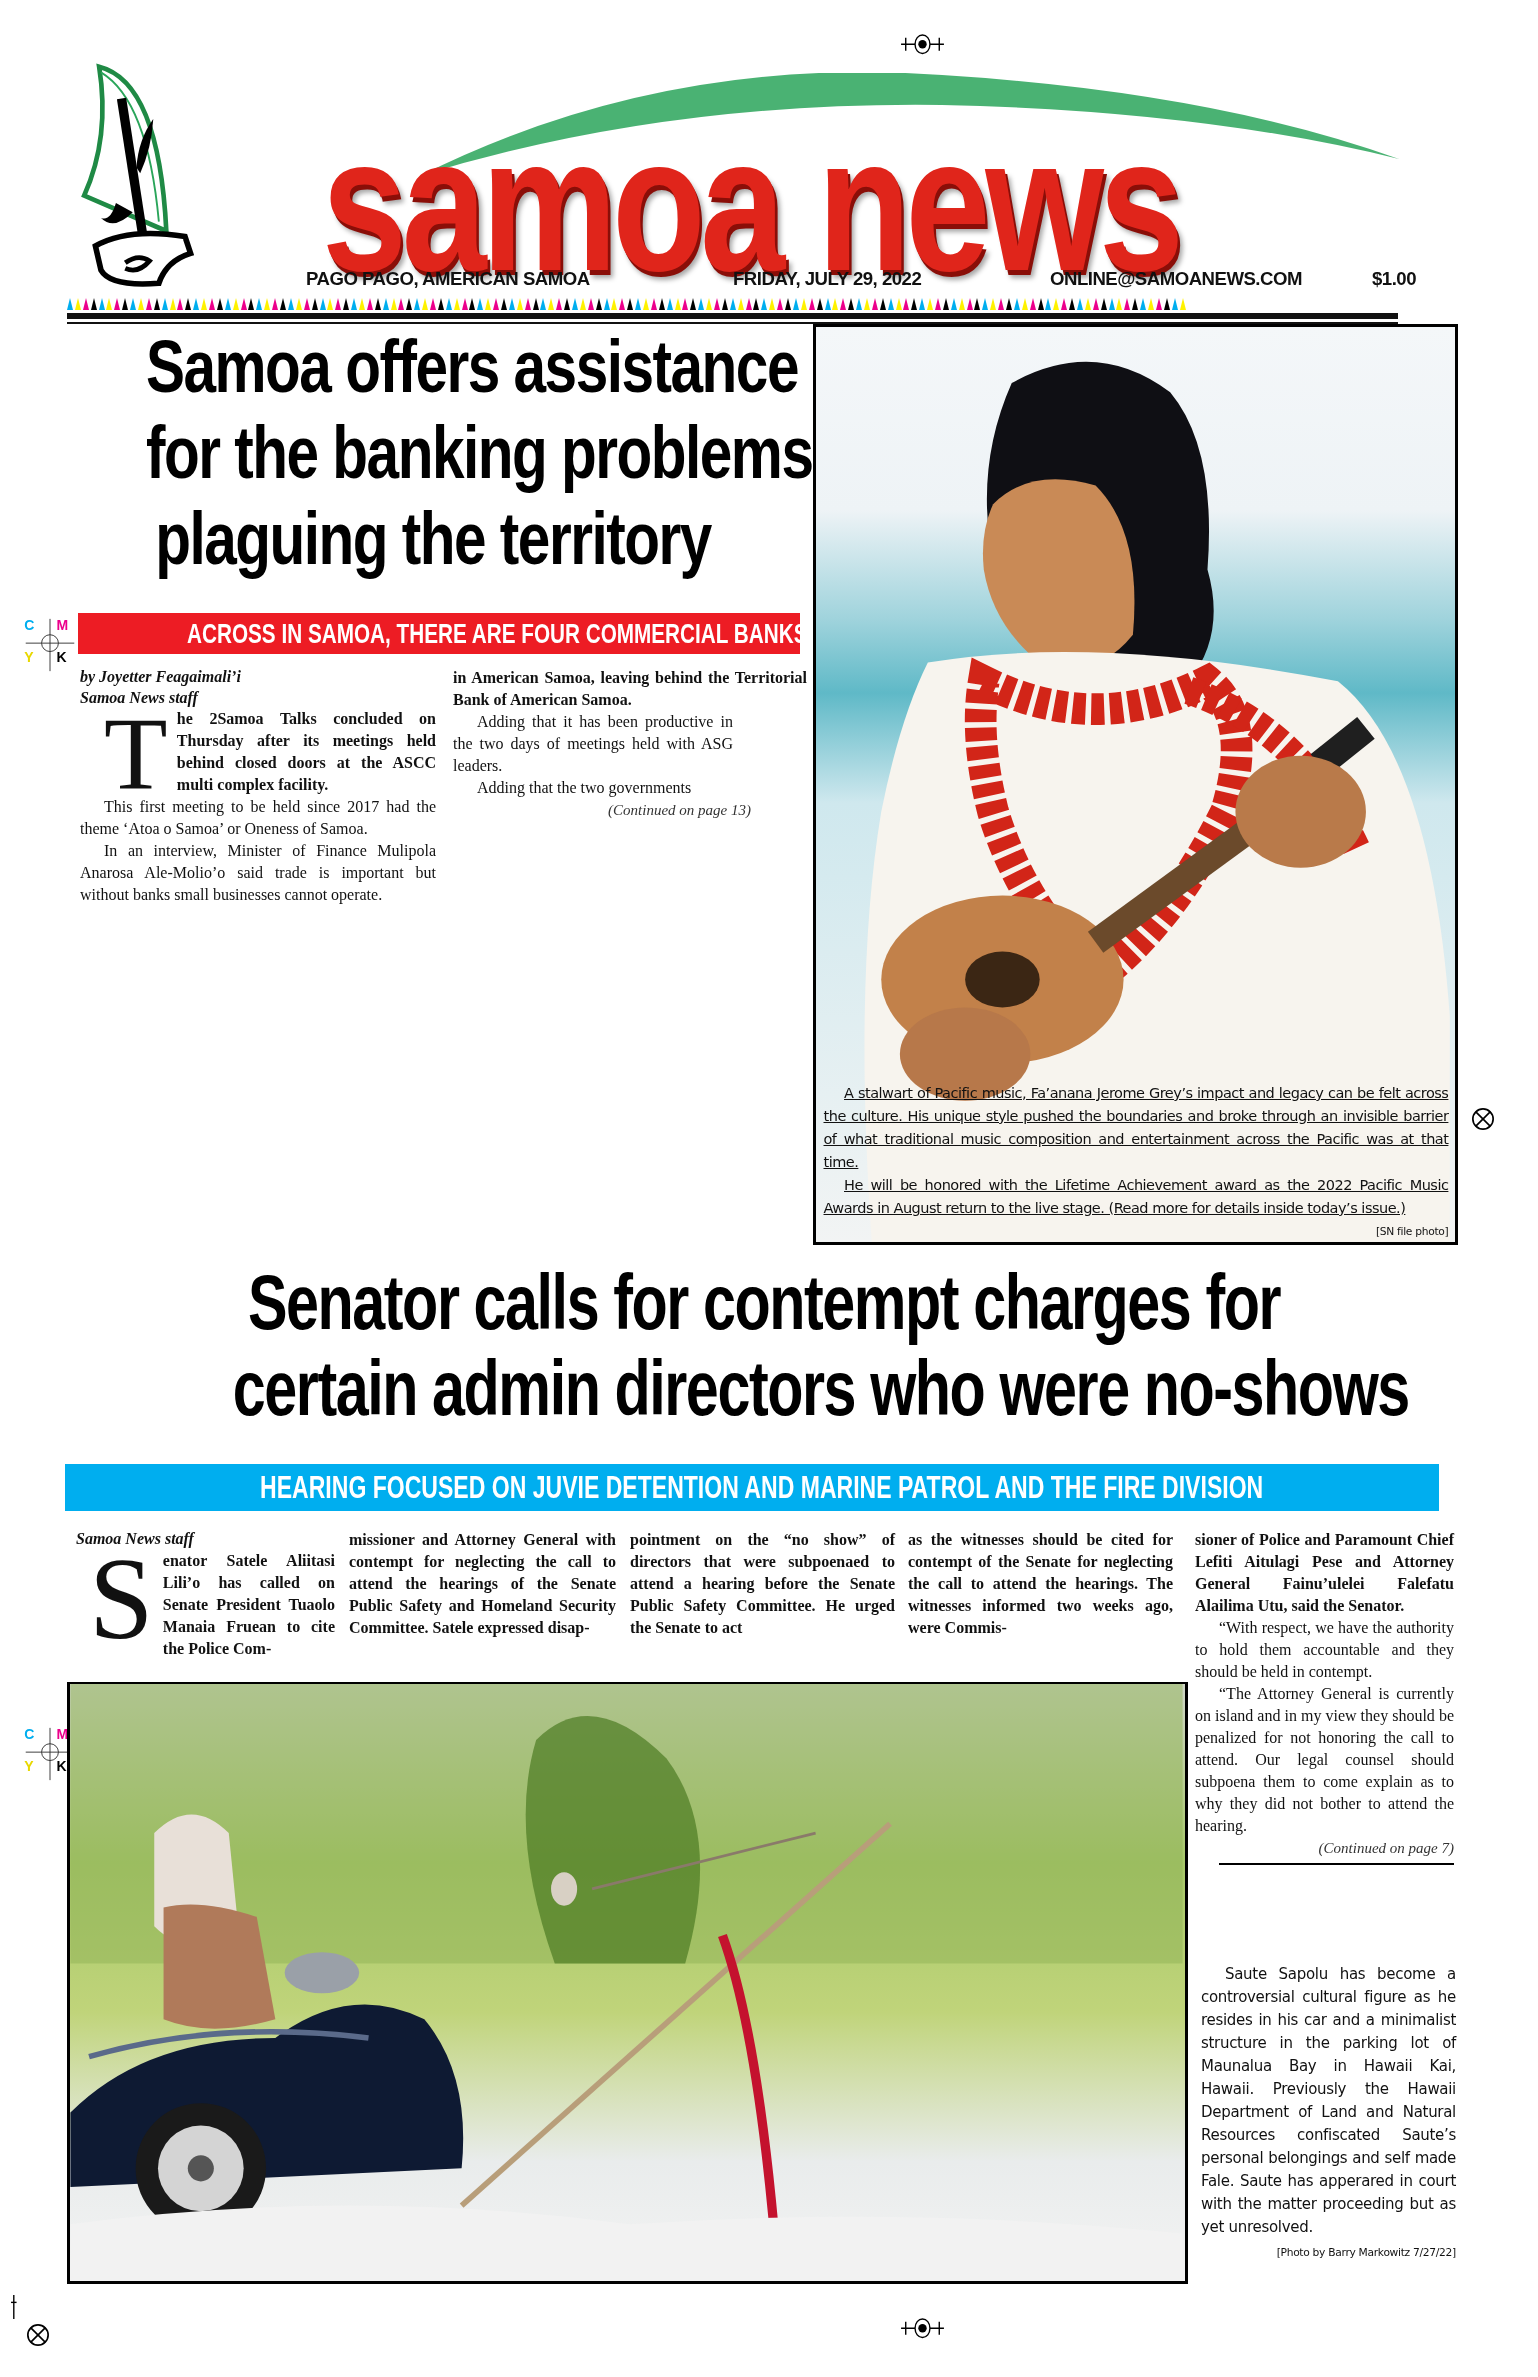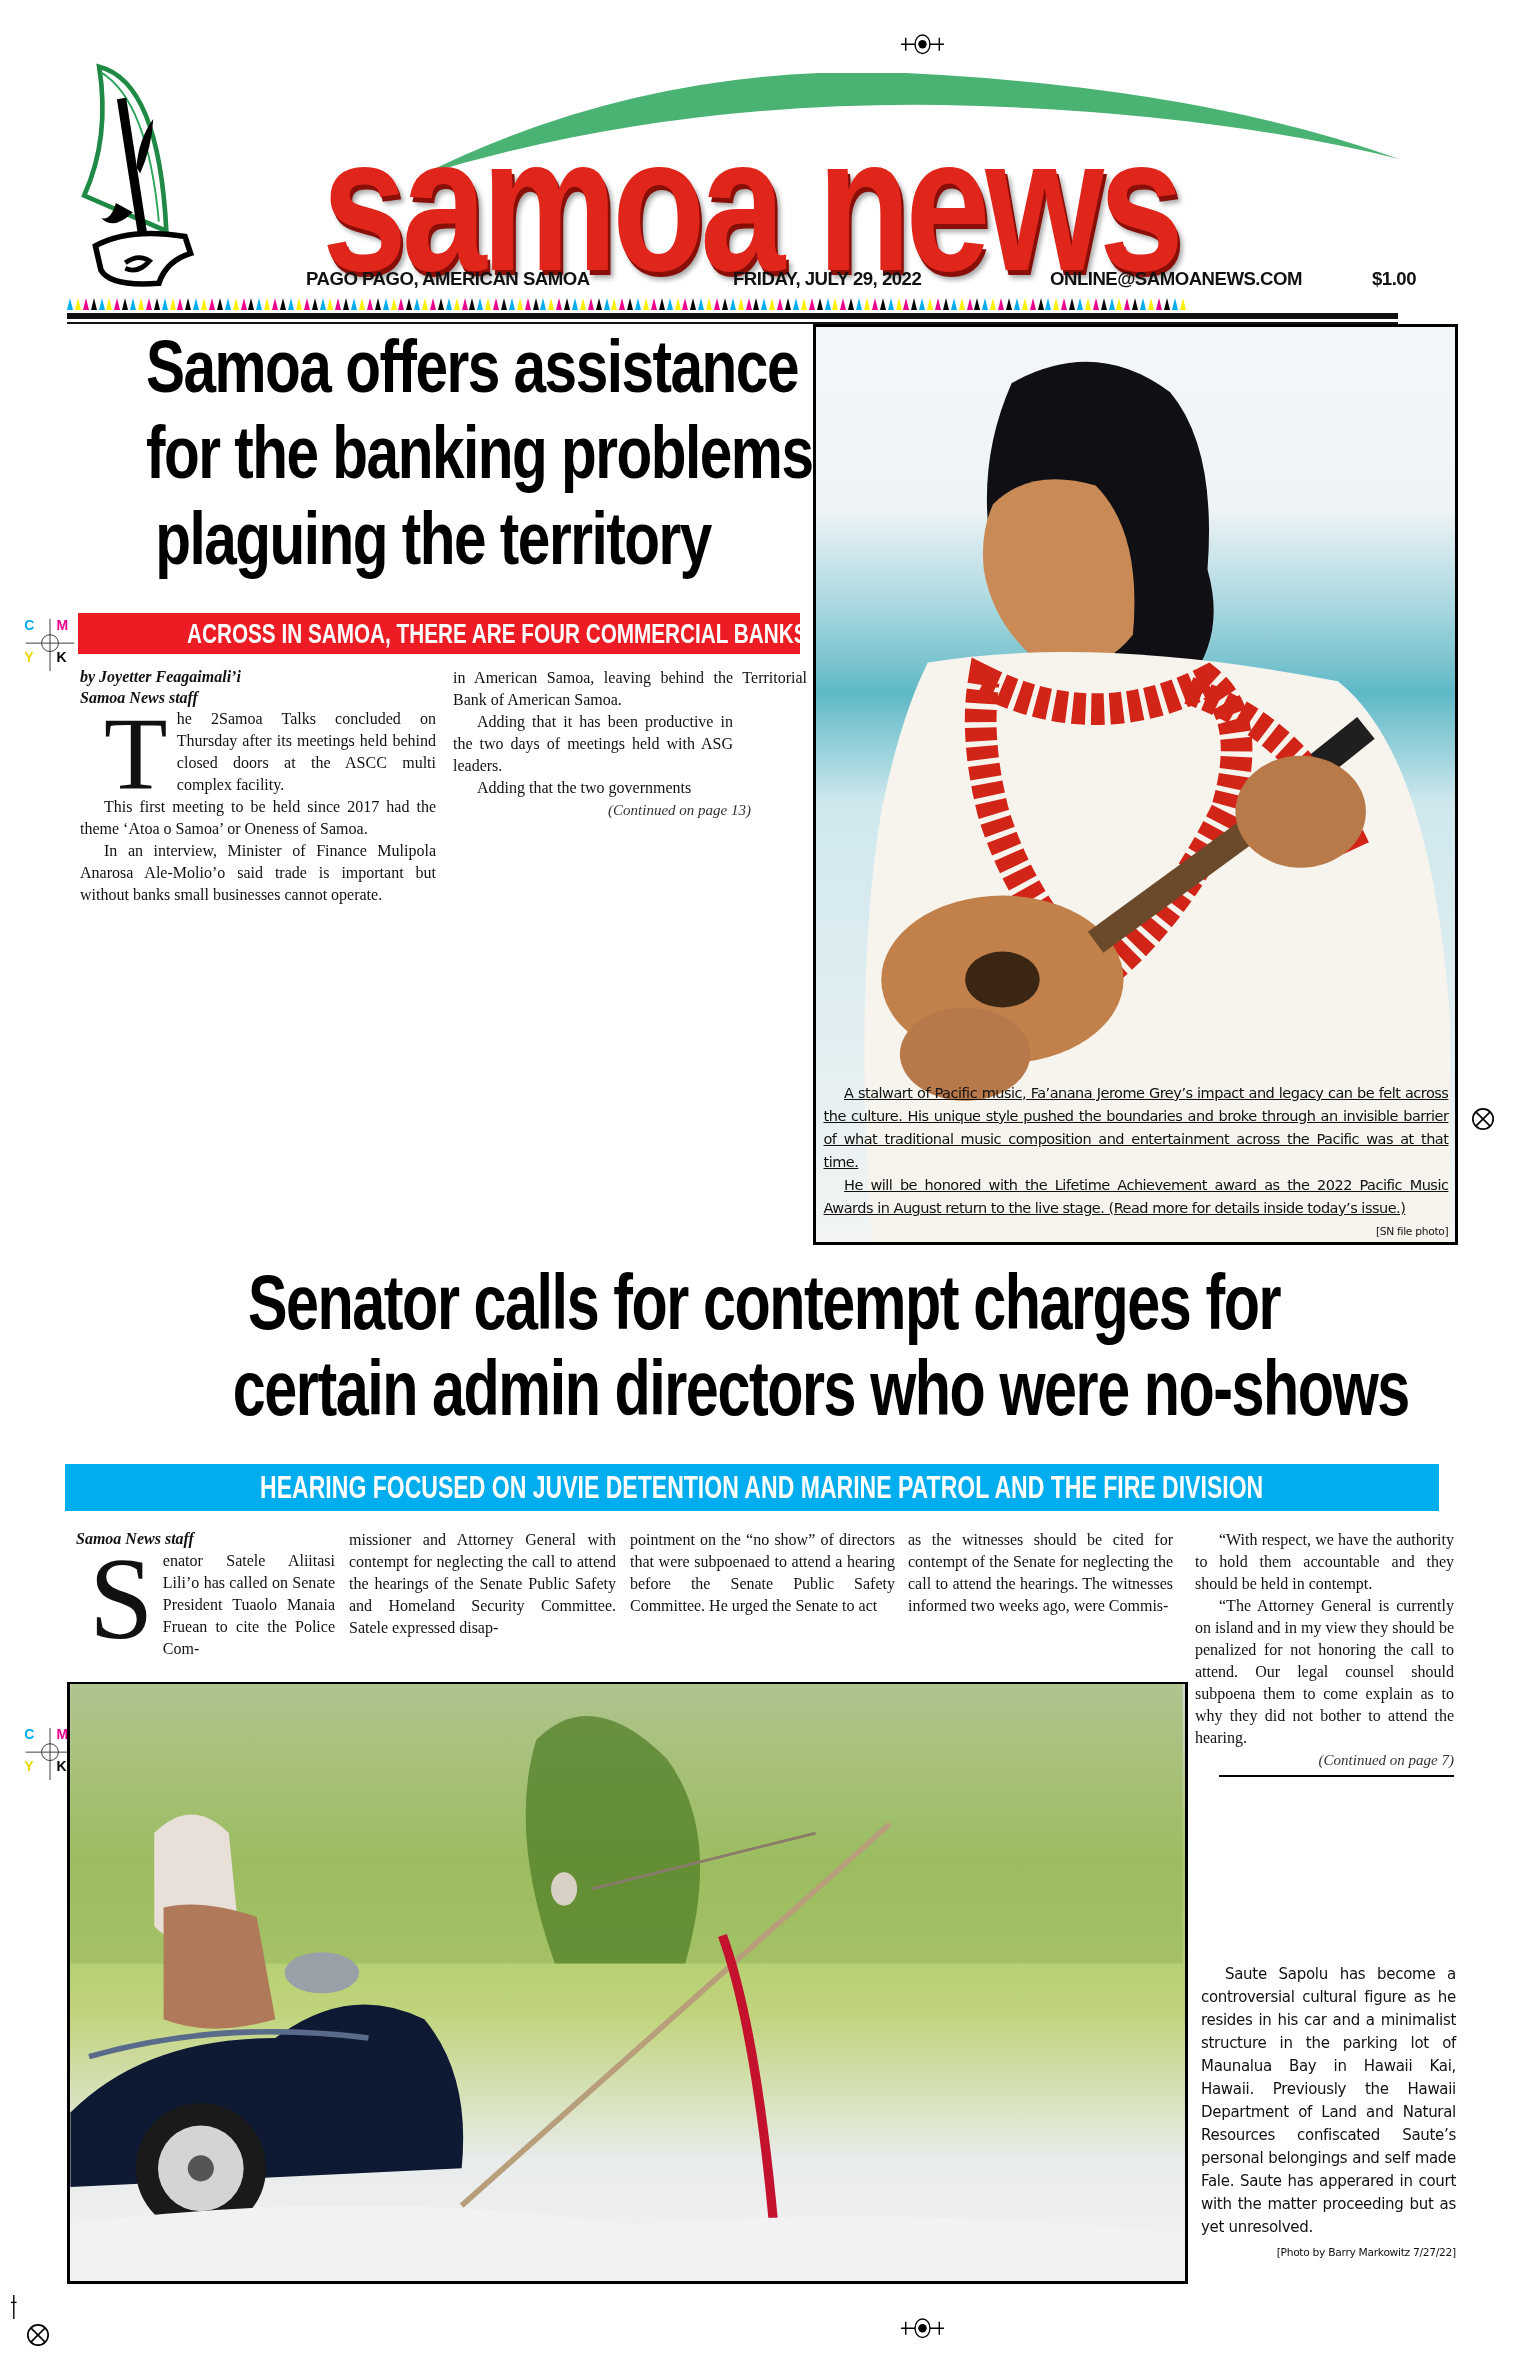--- a/index.html
+++ b/index.html
@@ -37,21 +37,21 @@
   }
   .banner {
     position: absolute; color: #fff; font-family: "Liberation Sans", sans-serif; font-weight: bold;
     text-align: center; white-space: nowrap; overflow: hidden;
   }
   .banner span { display: inline-block; transform-origin: center; }
 
   
   .col { position: absolute; font-size: 16px; line-height: 22px; text-align: justify; hyphens: manual; }
   .col p { text-indent: 24px; }
-  .col p.noindent { text-indent: 0; }
+  .col p.noindent { text-indent: 0; font-weight: bold; }
   .byline { font-style: italic; font-weight: bold; font-size: 16px; line-height: 20.5px; }
   .dropcap { float: left; font-size: 104px; line-height: 80px; margin: 5.6px 9.3px 0 24px; font-family: "Liberation Serif", serif; }
   .cont { font-style: italic; font-size: 15px; text-align: right; color: #333; }
 
   .caption { position: absolute; font-family: "DejaVu Sans", sans-serif; font-size: 14.5px; line-height: 23px; color: #111; text-align: justify; letter-spacing: -0.5px; text-decoration: underline; }
   .caption p { text-indent: 20.5px; }
   .credit { font-size: 10.7px; float: right; letter-spacing: -0.3px; }
 
   .sidebar-text { position: absolute; font-family: "DejaVu Sans", sans-serif; font-size: 15px; line-height: 23px; text-align: justify; letter-spacing: -0.3px; }
   .sidebar-text p { text-indent: 24px; }
@@ -330,20 +330,21 @@
   <div class="col" style="left:349px; top:1529px; width:267px;">
     <p class="noindent">missioner and Attorney General with contempt for neglecting the call to attend the hearings of the Senate Public Safety and Homeland Security Committee. Satele expressed disap-</p>
   </div>
   <div class="col" style="left:630px; top:1529px; width:265px;">
     <p class="noindent">pointment on the “no show” of directors that were subpoenaed to attend a hearing before the Senate Public Safety Committee. He urged the Senate to act</p>
   </div>
   <div class="col" style="left:908px; top:1529px; width:265px;">
     <p class="noindent">as the witnesses should be cited for contempt of the Senate for neglecting the call to attend the hearings. The witnesses informed two weeks ago, were Commis-</p>
   </div>
   <div class="col" style="left:1195px; top:1529px; width:259px;">
+    <p class="noindent">sioner of Police and Paramount Chief Lefiti Aitulagi Pese and Attorney General Fainu’ulelei Falefatu Alailima Utu, said the Senator.</p>
     <p>“With respect, we have the authority to hold them accountable and they should be held in contempt.</p>
     <p>“The Attorney General is currently on island and in my view they should be penalized for not honoring the call to attend. Our legal counsel should subpoena them to come explain as to why they did not bother to attend the hearing.</p>
     <div class="cont">(Continued on page 7)</div>
     <div style="height:1.9px; background:#000; margin:3.7px 0 0 24px;"></div>
   </div>
 </div>
 
 <div class="photo" style="left:67px; top:1682px; width:1121px; height:602px; border:3.7px solid #000; border-top-width:2.8px; background:linear-gradient(180deg,#cfd6c8 0%,#a7c86a 30%,#c0d47a 55%,#e9ecec 80%,#f3f3f3 100%);">
   <svg style="position:absolute; left:0; top:0; width:1113px; height:598px;" viewBox="0 0 1194 642">
     <rect x="0" y="0" width="1194" height="300" fill="#8fb255" opacity="0.5"></rect>

